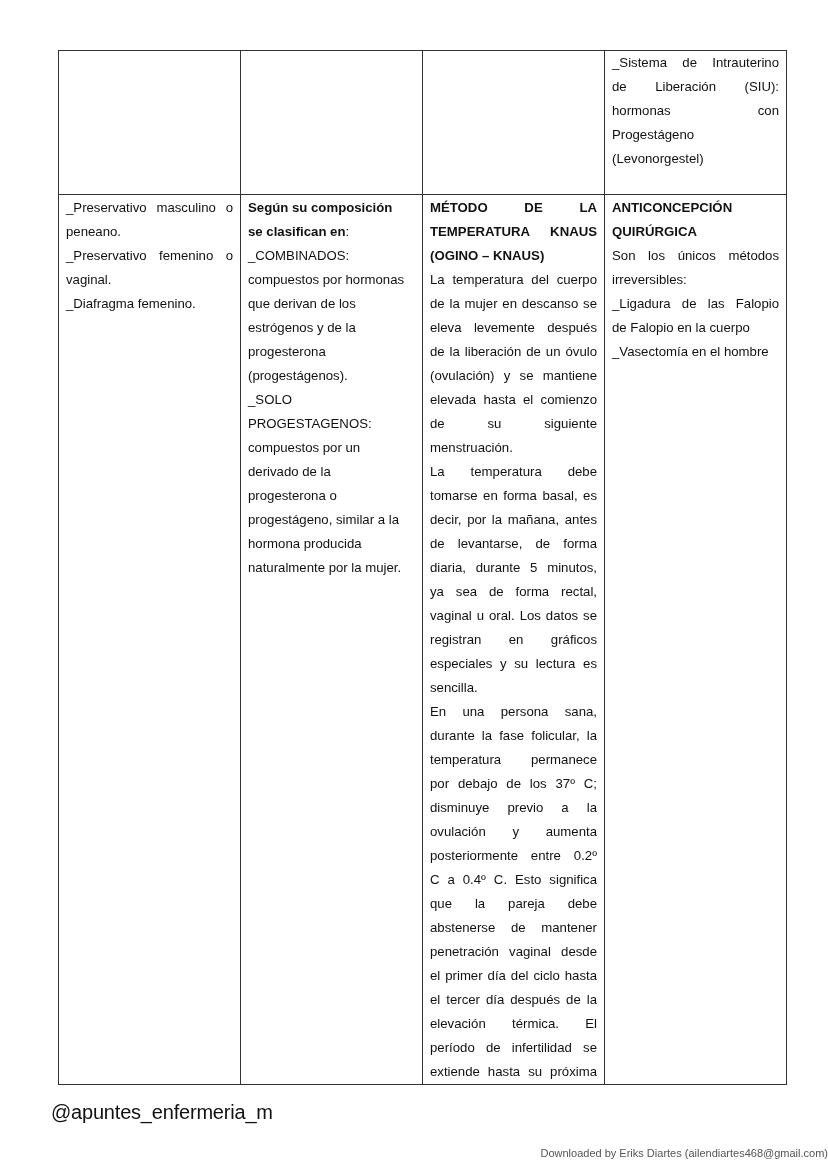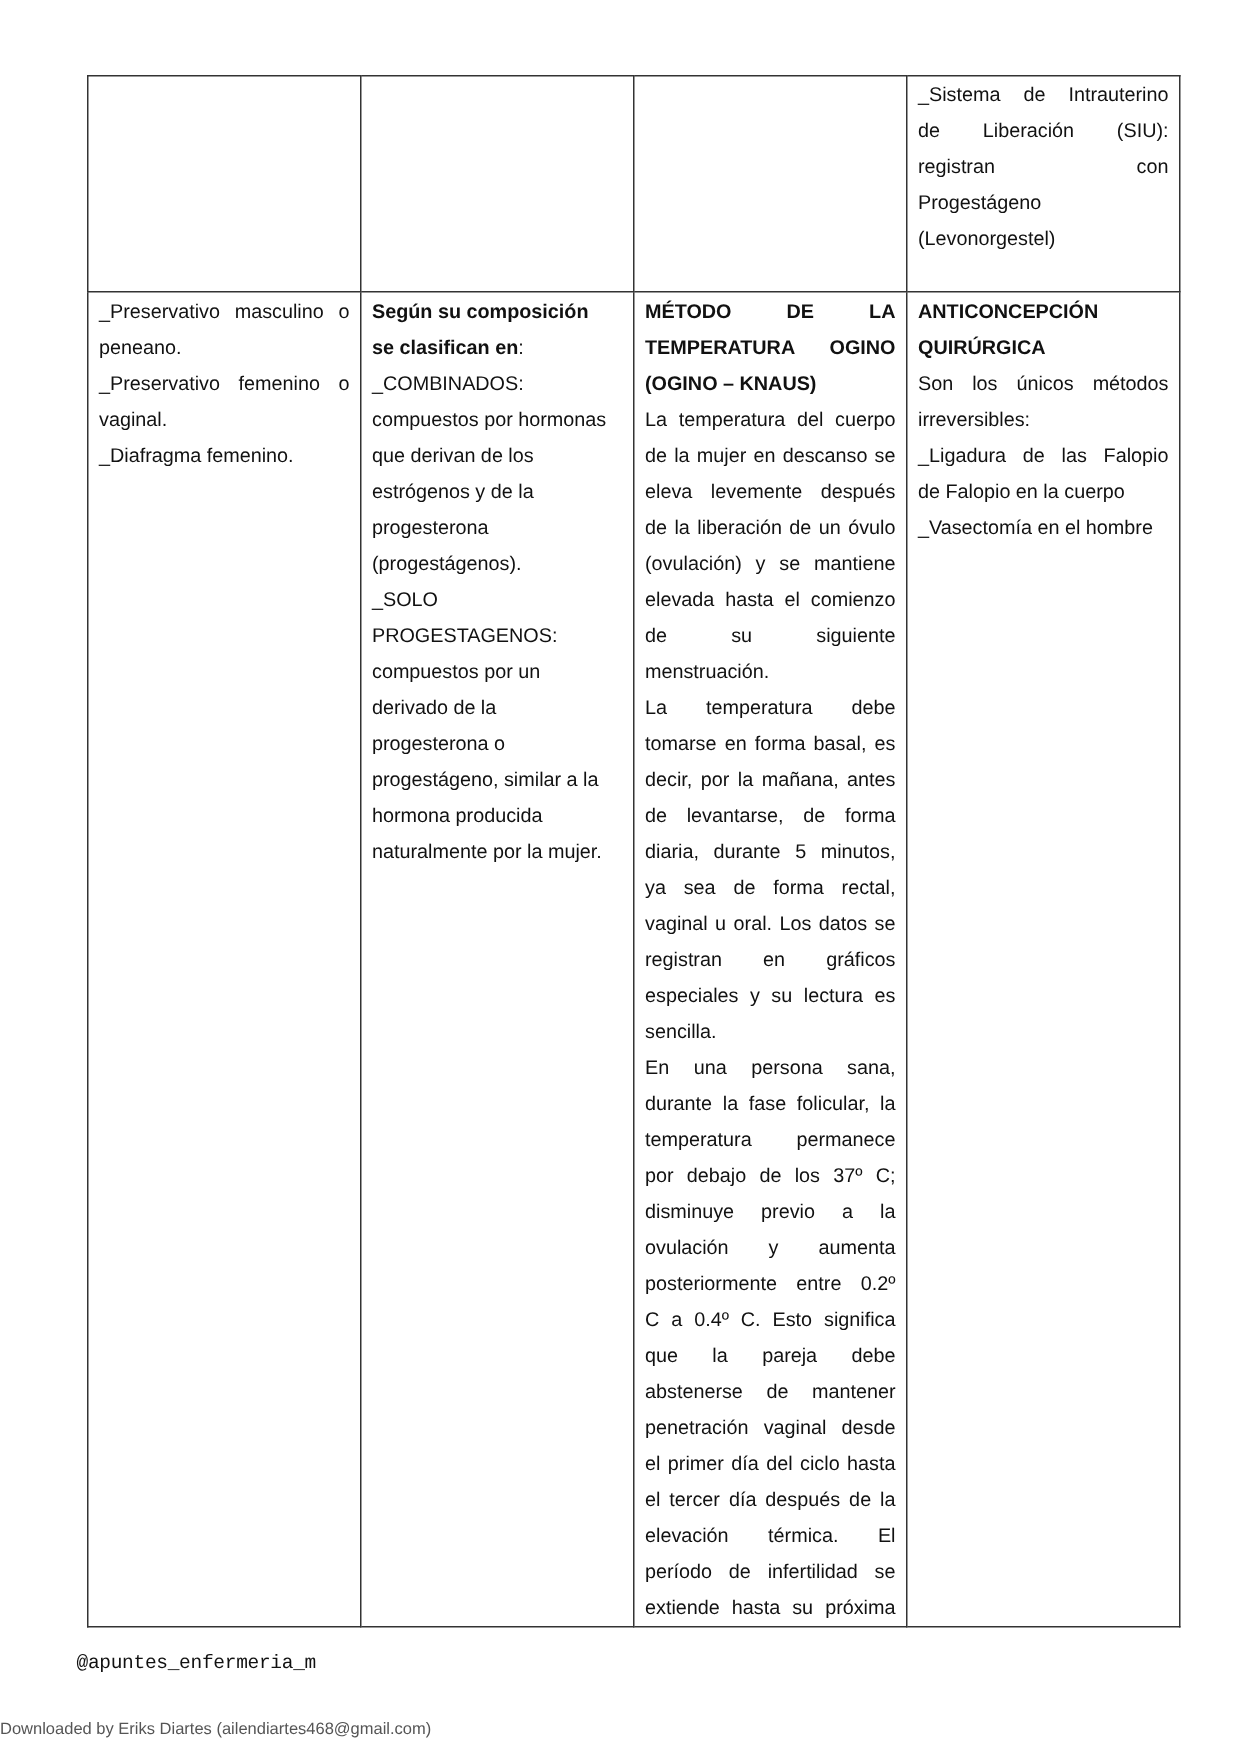--- a/index.html
+++ b/index.html
@@ -9,23 +9,23 @@
   table.grid { position: absolute; left: 58px; top: 50px; width: 729px;
                border-collapse: collapse; table-layout: fixed; }
   table.grid td { border: 1.3px solid #333; vertical-align: top;
                   padding: 0 7px 0 7px; font-size: 13.2px; line-height: 24px; }
   col.c1, col.c2, col.c3, col.c4 { width: 182px; }
   tr.row1 td { height: 143px; padding-top: 0; }
   tr.row2 td { height: 888px; padding-top: 1px; }
   .line { display: block; }
   .jl { display: block; text-align: justify; text-align-last: justify; }
   .b { font-weight: bold; }
-  .footer-handle { position: absolute; left: 51px; top: 1101px; font-size: 13px;
-                   font-family: Liberation Mono, monospace; color: #111; letter-spacing: -0.2px; }
-  .footer-dl { position: absolute; left: 0; width: 828px; top: 1147px; text-align: left;
+  .footer-handle { position: absolute; left: 51px; top: 1101px; font-size: 20px;
+                   font-family: Liberation Sans, sans-serif; color: #111; letter-spacing: -0.2px; }
+  .footer-dl { position: absolute; left: 0; width: 828px; top: 1147px; text-align: right;
                font-size: 11px; color: #555; }
 </style>
 </head>
 <body>
 
 <div class="page">
   <table class="grid">
     <colgroup>
         <col class="c1">
         <col class="c2">
@@ -33,40 +33,40 @@
         <col class="c4">
       </colgroup>
     <tbody>
         <tr class="row1">
       <td></td>
       <td></td>
       <td></td>
       <td id="r1c4">
             <span class="jl">_Sistema de Intrauterino</span>
             <span class="jl">de Liberación (SIU):</span>
-            <span class="jl">registran con</span>
+            <span class="jl">hormonas con</span>
             <span class="line">Progestágeno</span>
             <span class="line">(Levonorgestel)</span>
           </td>
     </tr>
     <tr class="row2">
       <td id="r2c1">
             <span class="jl">_Preservativo masculino o</span>
             <span class="line">peneano.</span>
             <span class="jl">_Preservativo femenino o</span>
             <span class="line">vaginal.</span>
             <span class="line">_Diafragma femenino.</span>
           </td>
       <td>
         <span class="line b">Según su composición</span>
         <span class="line"><span class="b">se clasifican en</span><span>:</span></span>
         <span id="r2c2"><span class="line">_COMBINADOS:</span><span class="line">compuestos por hormonas</span><span class="line">que derivan de los</span><span class="line">estrógenos y de la</span><span class="line">progesterona</span><span class="line">(progestágenos).</span><span class="line">_SOLO</span><span class="line">PROGESTAGENOS:</span><span class="line">compuestos por un</span><span class="line">derivado de la</span><span class="line">progesterona o</span><span class="line">progestágeno, similar a la</span><span class="line">hormona producida</span><span class="line">naturalmente por la mujer.</span></span>
       </td>
       <td>
-        <span id="r2c3h"><span class="jl b">MÉTODO DE LA</span><span class="jl b">TEMPERATURA OGINO</span><span class="line b">(OGINO – KNAUS)</span></span>
+        <span id="r2c3h"><span class="jl b">MÉTODO DE LA</span><span class="jl b">TEMPERATURA KNAUS</span><span class="line b">(OGINO – KNAUS)</span></span>
         <span id="r2c3"><span class="jl">La temperatura del cuerpo</span><span class="jl">de la mujer en descanso se</span><span class="jl">eleva levemente después</span><span class="jl">de la liberación de un óvulo</span><span class="jl">(ovulación) y se mantiene</span><span class="jl">elevada hasta el comienzo</span><span class="jl">de su siguiente</span><span class="line">menstruación.</span><span class="jl">La temperatura debe</span><span class="jl">tomarse en forma basal, es</span><span class="jl">decir, por la mañana, antes</span><span class="jl">de levantarse, de forma</span><span class="jl">diaria, durante 5 minutos,</span><span class="jl">ya sea de forma rectal,</span><span class="jl">vaginal u oral. Los datos se</span><span class="jl">registran en gráficos</span><span class="jl">especiales y su lectura es</span><span class="line">sencilla.</span><span class="jl">En una persona sana,</span><span class="jl">durante la fase folicular, la</span><span class="jl">temperatura permanece</span><span class="jl">por debajo de los 37º C;</span><span class="jl">disminuye previo a la</span><span class="jl">ovulación y aumenta</span><span class="jl">posteriormente entre 0.2º</span><span class="jl">C a 0.4º C. Esto significa</span><span class="jl">que la pareja debe</span><span class="jl">abstenerse de mantener</span><span class="jl">penetración vaginal desde</span><span class="jl">el primer día del ciclo hasta</span><span class="jl">el tercer día después de la</span><span class="jl">elevación térmica. El</span><span class="jl">período de infertilidad se</span><span class="jl">extiende hasta su próxima</span></span>
       </td>
       <td>
         <span id="r2c4h"><span class="line b">ANTICONCEPCIÓN</span><span class="line b">QUIRÚRGICA</span></span>
         <span id="r2c4"><span class="jl">Son los únicos métodos</span><span class="line">irreversibles:</span><span class="jl">_Ligadura de las Falopio</span><span class="line">de Falopio en la cuerpo</span><span class="line">_Vasectomía en el hombre</span></span>
       </td>
     </tr>
   </tbody>
     </table>
 

